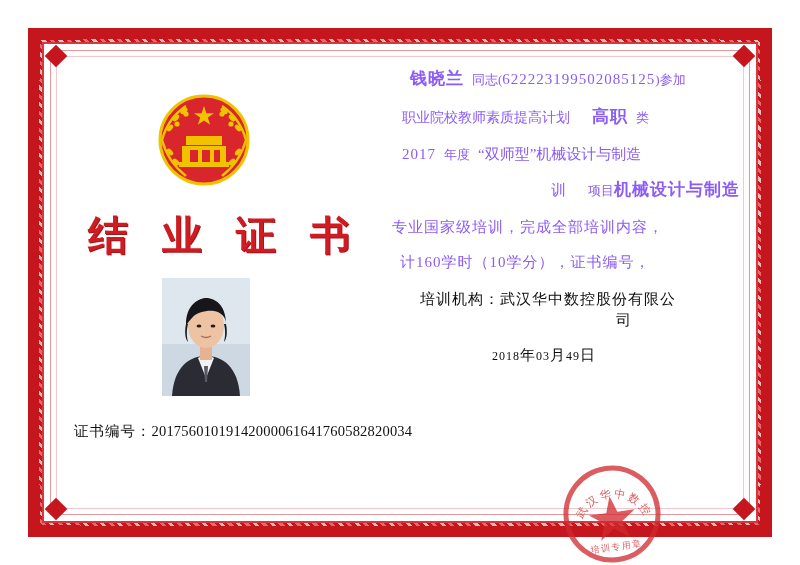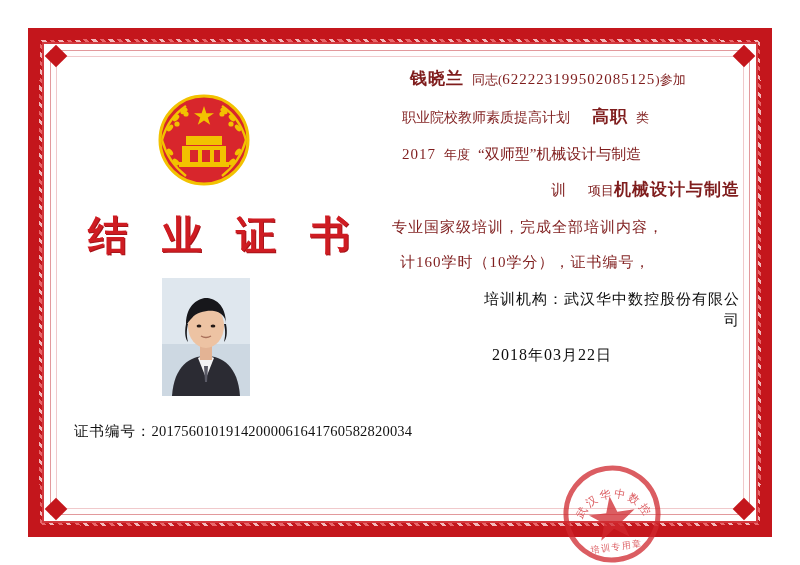--- a/index.html
+++ b/index.html
@@ -163,21 +163,21 @@
   .right-col {
     position: absolute;
     left: 330px;
     top: 6px;
     width: 348px;
   }
 
   .line {
     font-family: "Liberation Serif", "DejaVu Serif", serif;
     font-size: 15px;
-    color: #7f1d1d;
+    color: #8b5cf6;
     line-height: 1.35;
     margin-bottom: 15px;
     white-space: nowrap;
   }
   .line .big {
     font-size: 17px;
     font-weight: bold;
     letter-spacing: 1px;
   }
   .line .mid {
@@ -200,36 +200,35 @@
   .l7 { padding-left: 8px; letter-spacing: 1px; }
 
   .org-block {
     position: relative;
     margin-top: 16px;
     padding-left: 28px;
     font-size: 15px;
     letter-spacing: 1px;
     line-height: 1.45;
     color: #0d0d0d;
-    text-align: right;
   }
   .org-block .org-name { font-weight: normal; }
   .org-second {
     padding-left: 196px;
   }
 
   .date-line {
     margin-top: 14px;
     padding-left: 100px;
     font-size: 15px;
     letter-spacing: 1px;
     color: #0d0d0d;
     white-space: nowrap;
   }
-  .date-line .dv { font-size: 16px; }
+  .date-line .dv { font-size: 12px; }
 
   
   .seal {
     position: absolute;
     left: 498px;
     top: 400px;
     width: 104px;
     height: 104px;
     opacity: 0.75;
     transform: rotate(-8deg);
@@ -350,21 +349,21 @@
       <div class="line l6">计160学时（10学分），证书编号，</div>
 
       <div class="org-block">
         <div>
           <span>培训机构：</span><span class="org-name">武汉华中数控股份有限公</span>
         </div>
         <div class="org-second">司</div>
       </div>
 
       <div class="date-line">
-        <span class="dv">2018</span><span class="gap"></span><span>年</span><span class="gap"></span><span class="dv">03</span><span class="gap"></span><span>月</span><span class="gap"></span><span class="dv">22</span><span class="gap"></span><span>日</span>
+        <span class="dv">2018</span><span class="gap"></span><span>年</span><span class="gap"></span><span class="dv">03</span><span class="gap"></span><span>月</span><span class="gap"></span><span class="dv">49</span><span class="gap"></span><span>日</span>
       </div>
     </div>
 
     <div class="seal">
       <svg width="104" height="104" viewBox="0 0 104 104">
         <circle cx="52" cy="52" r="46" fill="none" stroke="#d0282e" stroke-width="5"></circle>
         <polygon fill="#d0282e" points="52,34 57.6,50.4 75,50.4 61,60.6 66.4,77 52,66.8 37.6,77 43,60.6 29,50.4 46.4,50.4"></polygon>
         <path id="sealArc" d="M 20 58 A 34 34 0 0 1 84 58" fill="none"></path>
         <text font-family="Liberation Serif, serif" font-size="11" fill="#d0282e" letter-spacing="2.5">
           <textPath href="#sealArc" startOffset="6%">武汉华中数控股份有限公司</textPath>

